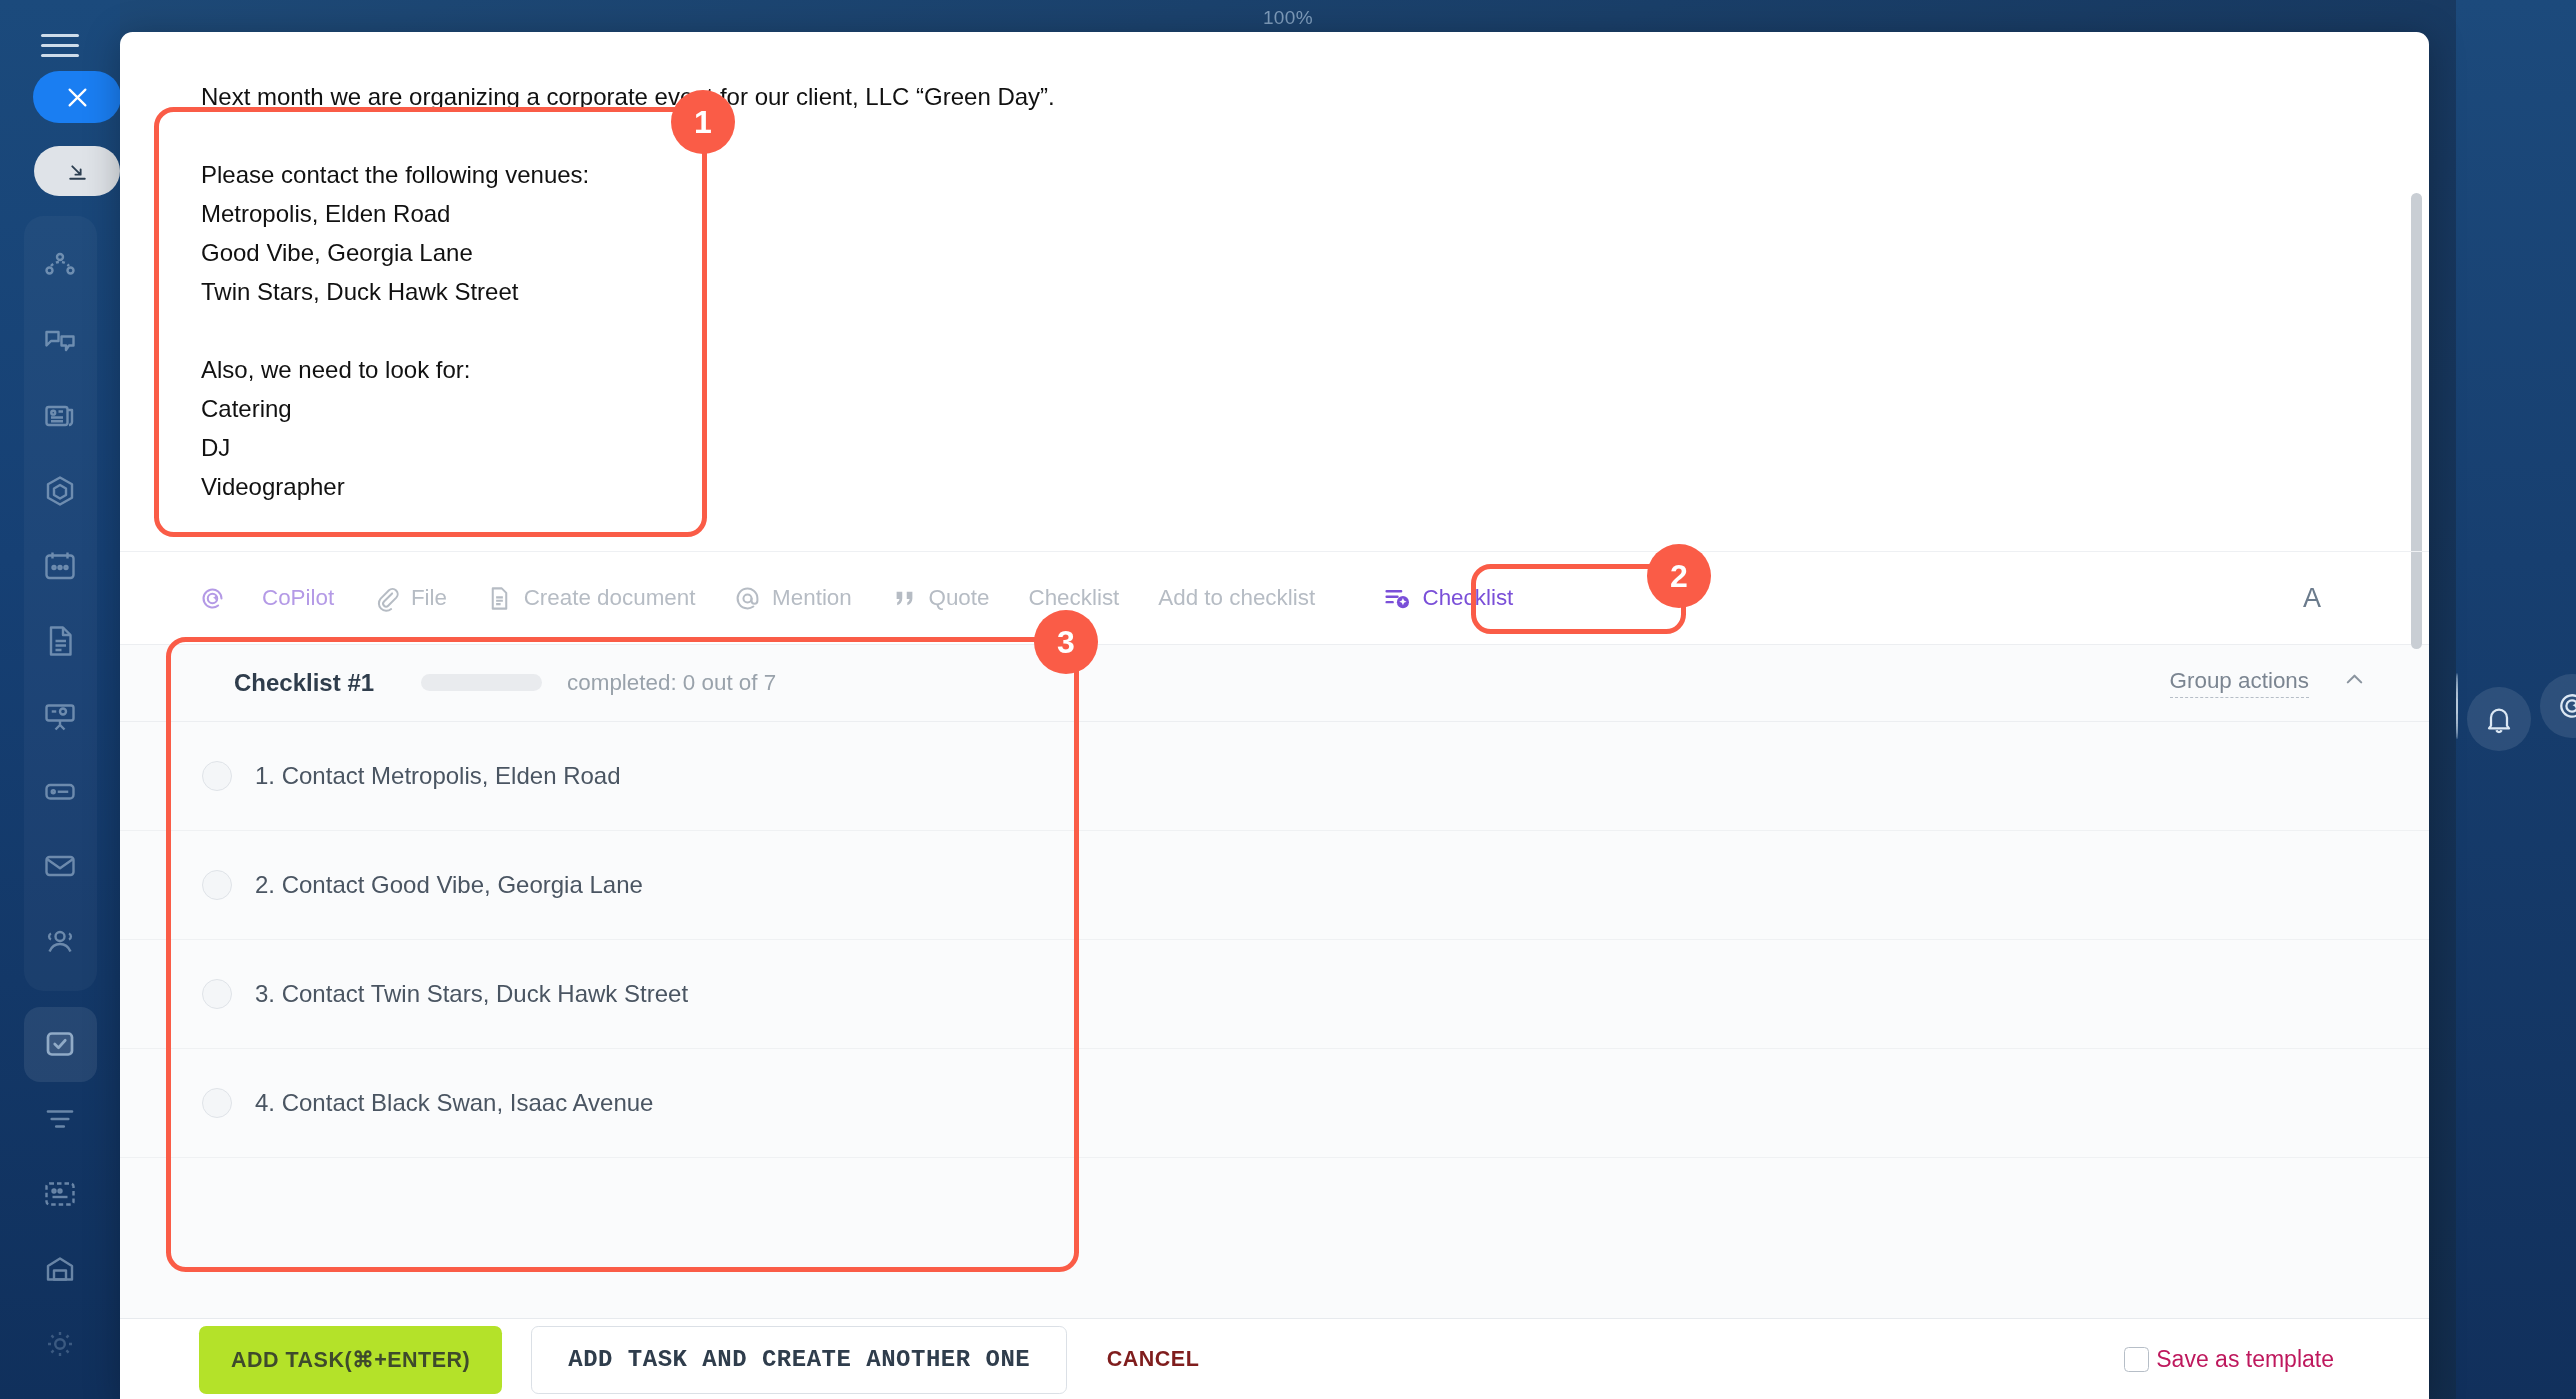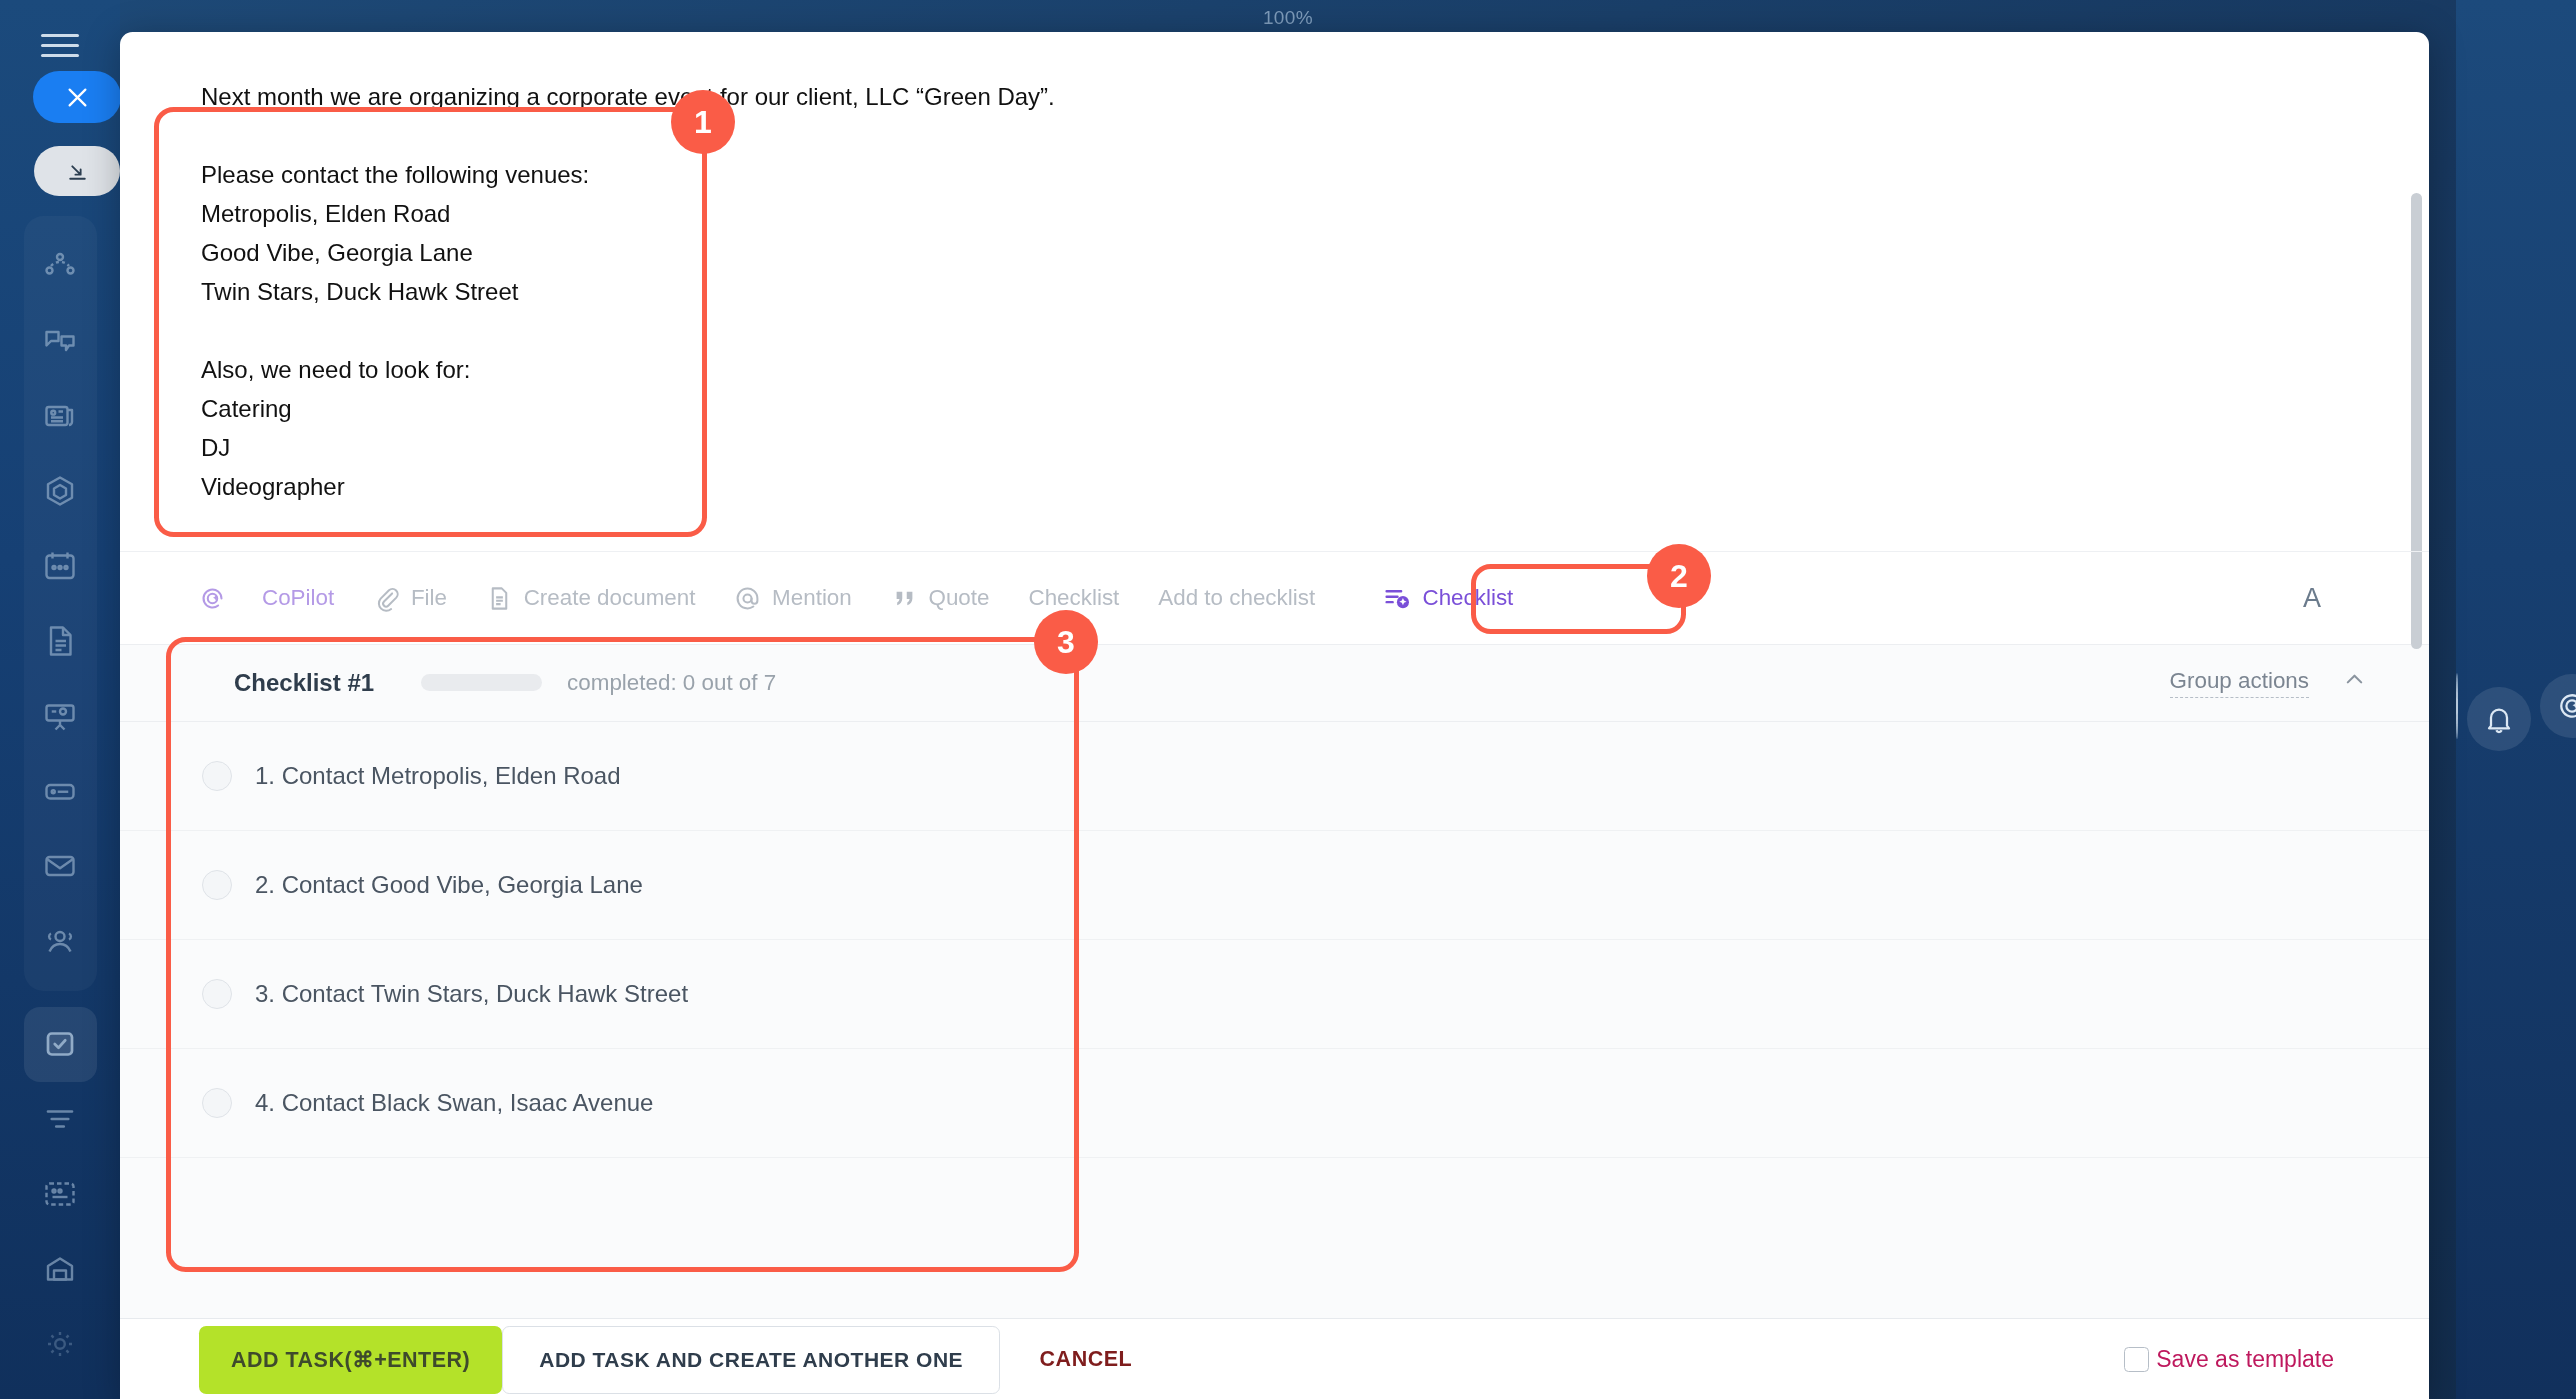--- a/index.html
+++ b/index.html
@@ -170,23 +170,23 @@
     display: flex; align-items: center; padding: 0 63px 0 79px;
   }
   .btn-primary {
     background: #b4e229; color: #3e4a2c; border: none;
     font-size: 21.5px; font-weight: 700; letter-spacing: 0.5px;
     padding: 0 32px; height: 68px; border-radius: 7.2px; cursor: pointer;
     font-family: inherit;
   }
   .btn-outline {
     background: #fff; color: #2f3d4c; border: 0.9px solid #dbe0e6;
-    font-size: 21px; font-weight: 700; letter-spacing: 0.5px;
+    font-size: 24px; font-weight: 700; letter-spacing: 0.5px;
     padding: 0 36px; height: 68px; border-radius: 7.2px; cursor: pointer;
-    font-family: Liberation Sans, sans-serif;
+    margin-left: 29px; font-family: Liberation Mono, monospace;
   }
   .btn-text {
     background: none; border: none; color: #7f1d1d;
     font-size: 21.5px; font-weight: 700; letter-spacing: 0.5px;
     padding: 0 27px; height: 68px; cursor: pointer; margin-left: 12.5px;
     font-family: inherit;
   }
   .save-template {
     margin-left: auto; display: flex; align-items: center; gap: 7px;
     color: #be185d; font-size: 23px; cursor: pointer; padding-right: 32px;

